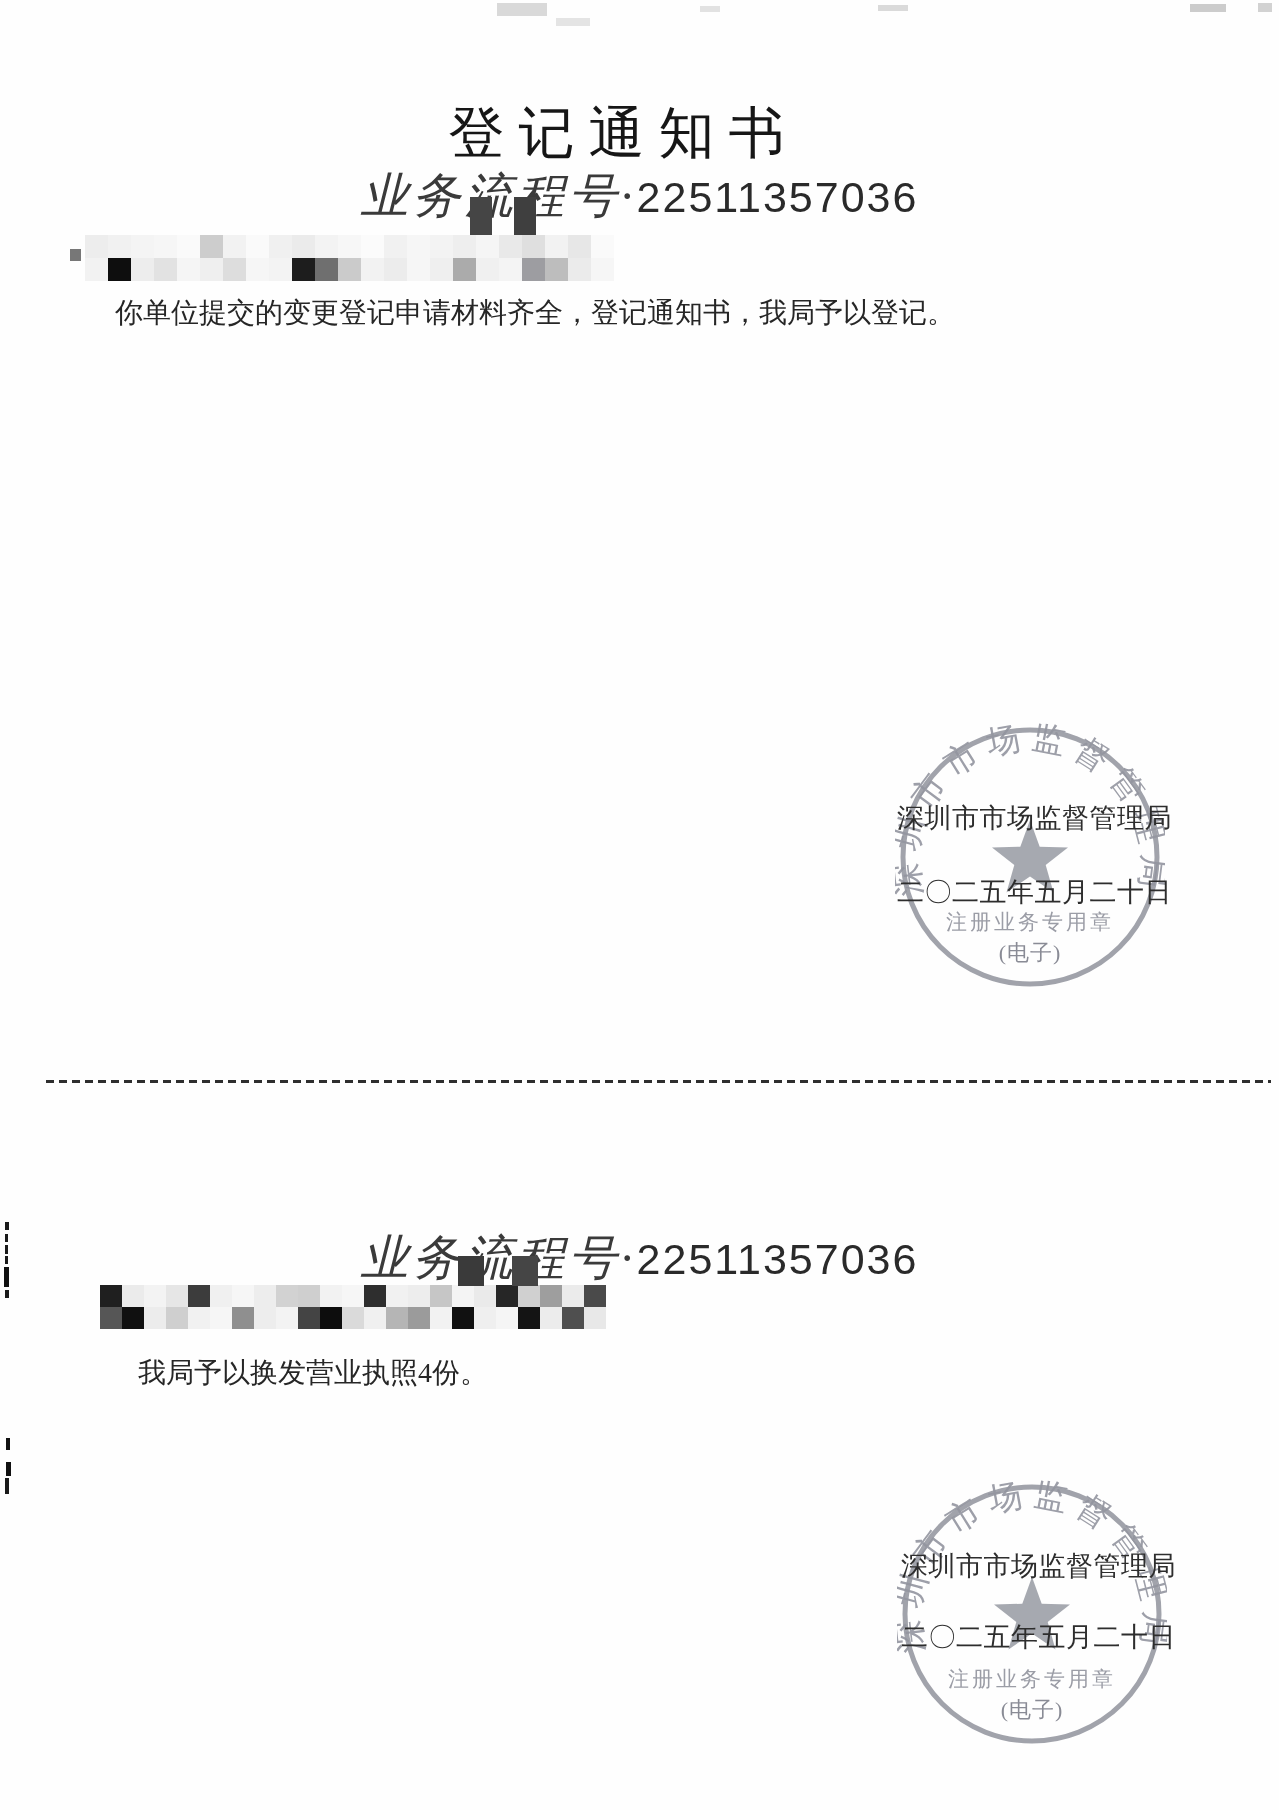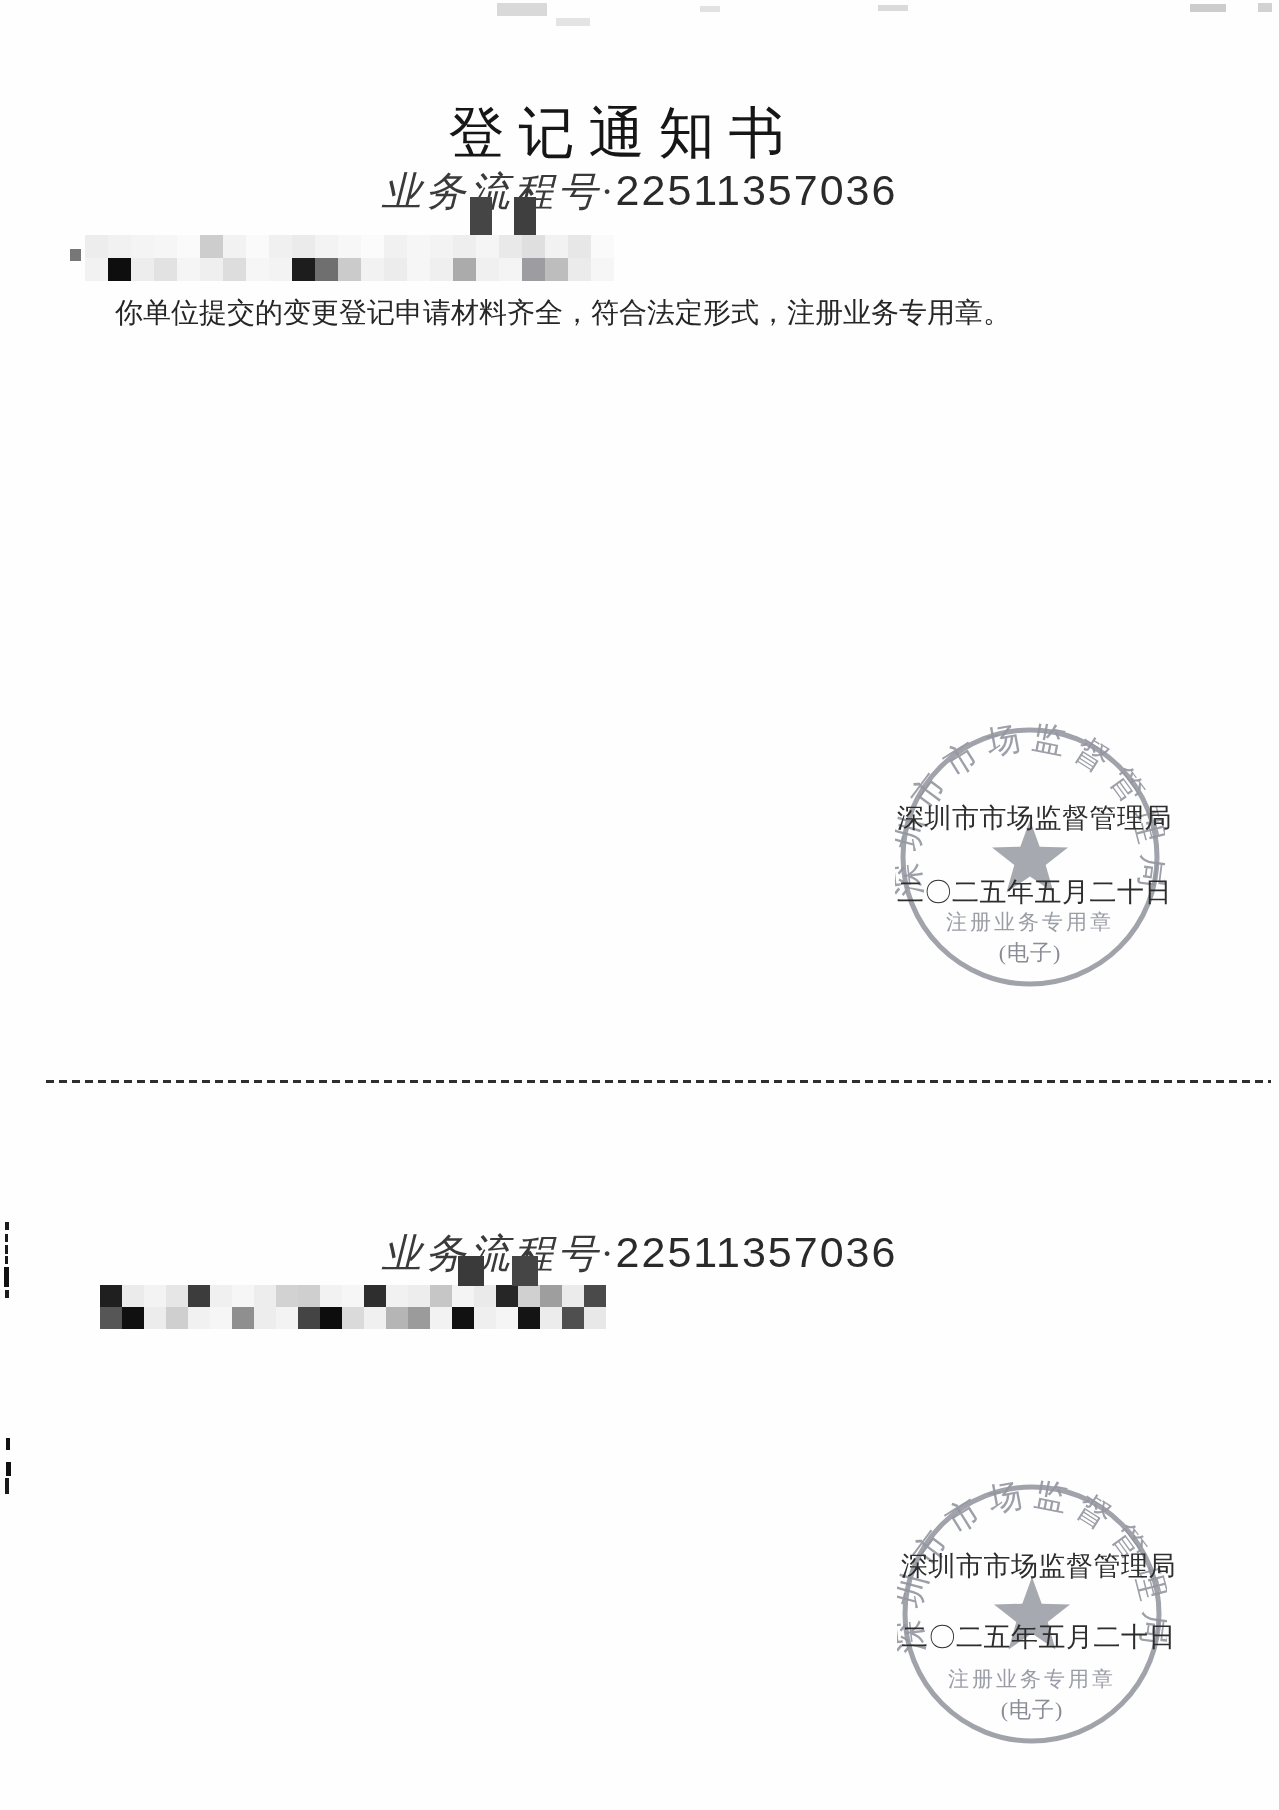--- a/index.html
+++ b/index.html
@@ -12,21 +12,21 @@
     font-size:56px;font-weight:500;letter-spacing:14px;color:#161616;white-space:nowrap;
   }
   #title1{top:96px;transform:translateX(-16px);}
   #title2{top:1154px;font-size:57px;letter-spacing:7px;}
   .flow-line{
     position:absolute;left:0;right:0;text-align:center;white-space:nowrap;color:#333;
   }
   #flow1{top:164px;}
   #flow2{top:1226px;}
   .flow-label{
-    font-style:italic;font-size:40px;letter-spacing:4px;color:#3a3a3a;
+    font-style:italic;font-size:48px;letter-spacing:4px;color:#3a3a3a;
     font-family:"Liberation Serif","DejaVu Serif",serif;
   }
   .flow-number{
     font-size:43px;letter-spacing:2px;color:#2a2a2a;
     font-family:"Liberation Sans","DejaVu Sans",sans-serif;font-weight:400;
   }
   .body-line{
     position:absolute;margin:0;font-size:28px;color:#262626;white-space:nowrap;letter-spacing:0px;
   }
   #body1{left:115px;top:294px;}
@@ -60,21 +60,21 @@
 <body>
 
 <div class="page">
 
   <h1 class="doc-title" id="title1">登记通知书</h1>
 
   <div class="flow-line" id="flow1">
     <span class="flow-label">业务流程号·</span><span class="flow-number">22511357036</span>
   </div>
 
-  <p class="body-line" id="body1">你单位提交的变更登记申请材料齐全，符合法定形式，注册业务专用章。</p>
+  <p class="body-line" id="body1">你单位提交的变更登记申请材料齐全，登记通知书，我局予以登记。</p>
 
   <div class="stamp" id="stamp1">
     <svg class="stamp-svg" width="270" height="270" viewBox="0 0 270 270" xmlns="http://www.w3.org/2000/svg" xmlns:xlink="http://www.w3.org/1999/xlink">
       <defs>
         <path id="arcA" d="M 28,172 A 112,112 0 1 1 242,172" fill="none"></path>
       </defs>
       <circle class="seal-ring" cx="135" cy="135" r="127"></circle>
       <polygon class="seal-star" points="135,98 144.7,124.7 173,125.6 150.7,143.1 158.5,170.4 135,154.5 111.5,170.4 119.3,143.1 97,125.6 125.3,124.7"></polygon>
       <text class="seal-arc-text">
         <textPath href="#arcA" xlink:href="#arcA" startOffset="0">深圳市市场监督管理局</textPath>
@@ -86,20 +86,21 @@
   <div class="seal-org" id="org1">深圳市市场监督管理局</div>
   <div class="seal-date" id="date1">二〇二五年五月二十日</div>
 
   <div class="separator"></div>
 
 
   <div class="flow-line" id="flow2">
     <span class="flow-label">业务流程号·</span><span class="flow-number">22511357036</span>
   </div>
 
+  <p class="body-line" id="body2">我局予以换发营业执照4份。</p>
 
   <div class="stamp" id="stamp2">
     <svg class="stamp-svg" width="270" height="270" viewBox="0 0 270 270" xmlns="http://www.w3.org/2000/svg" xmlns:xlink="http://www.w3.org/1999/xlink">
       <defs>
         <path id="arcB" d="M 28,172 A 112,112 0 1 1 242,172" fill="none"></path>
       </defs>
       <circle class="seal-ring" cx="135" cy="135" r="127"></circle>
       <polygon class="seal-star" points="135,98 144.7,124.7 173,125.6 150.7,143.1 158.5,170.4 135,154.5 111.5,170.4 119.3,143.1 97,125.6 125.3,124.7"></polygon>
       <text class="seal-arc-text">
         <textPath href="#arcB" xlink:href="#arcB" startOffset="0">深圳市市场监督管理局</textPath>

